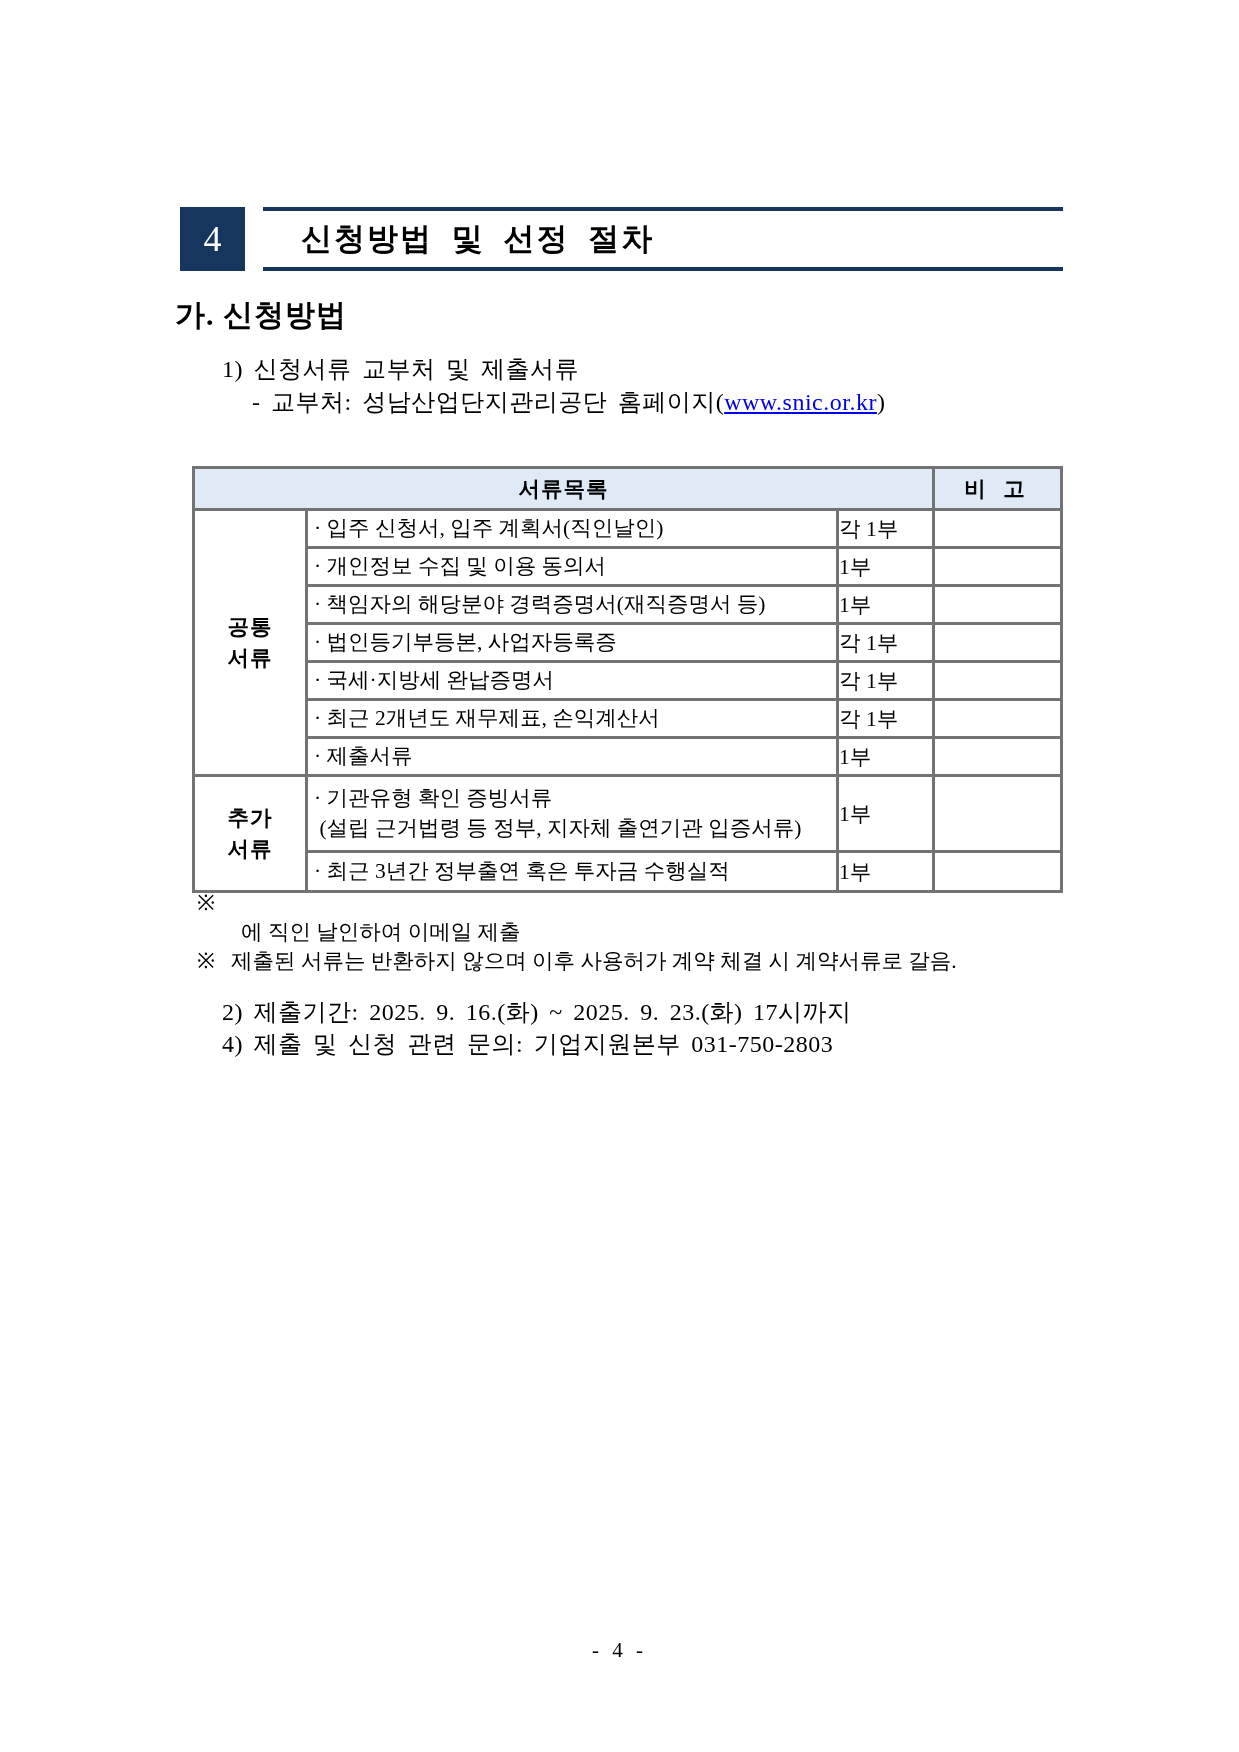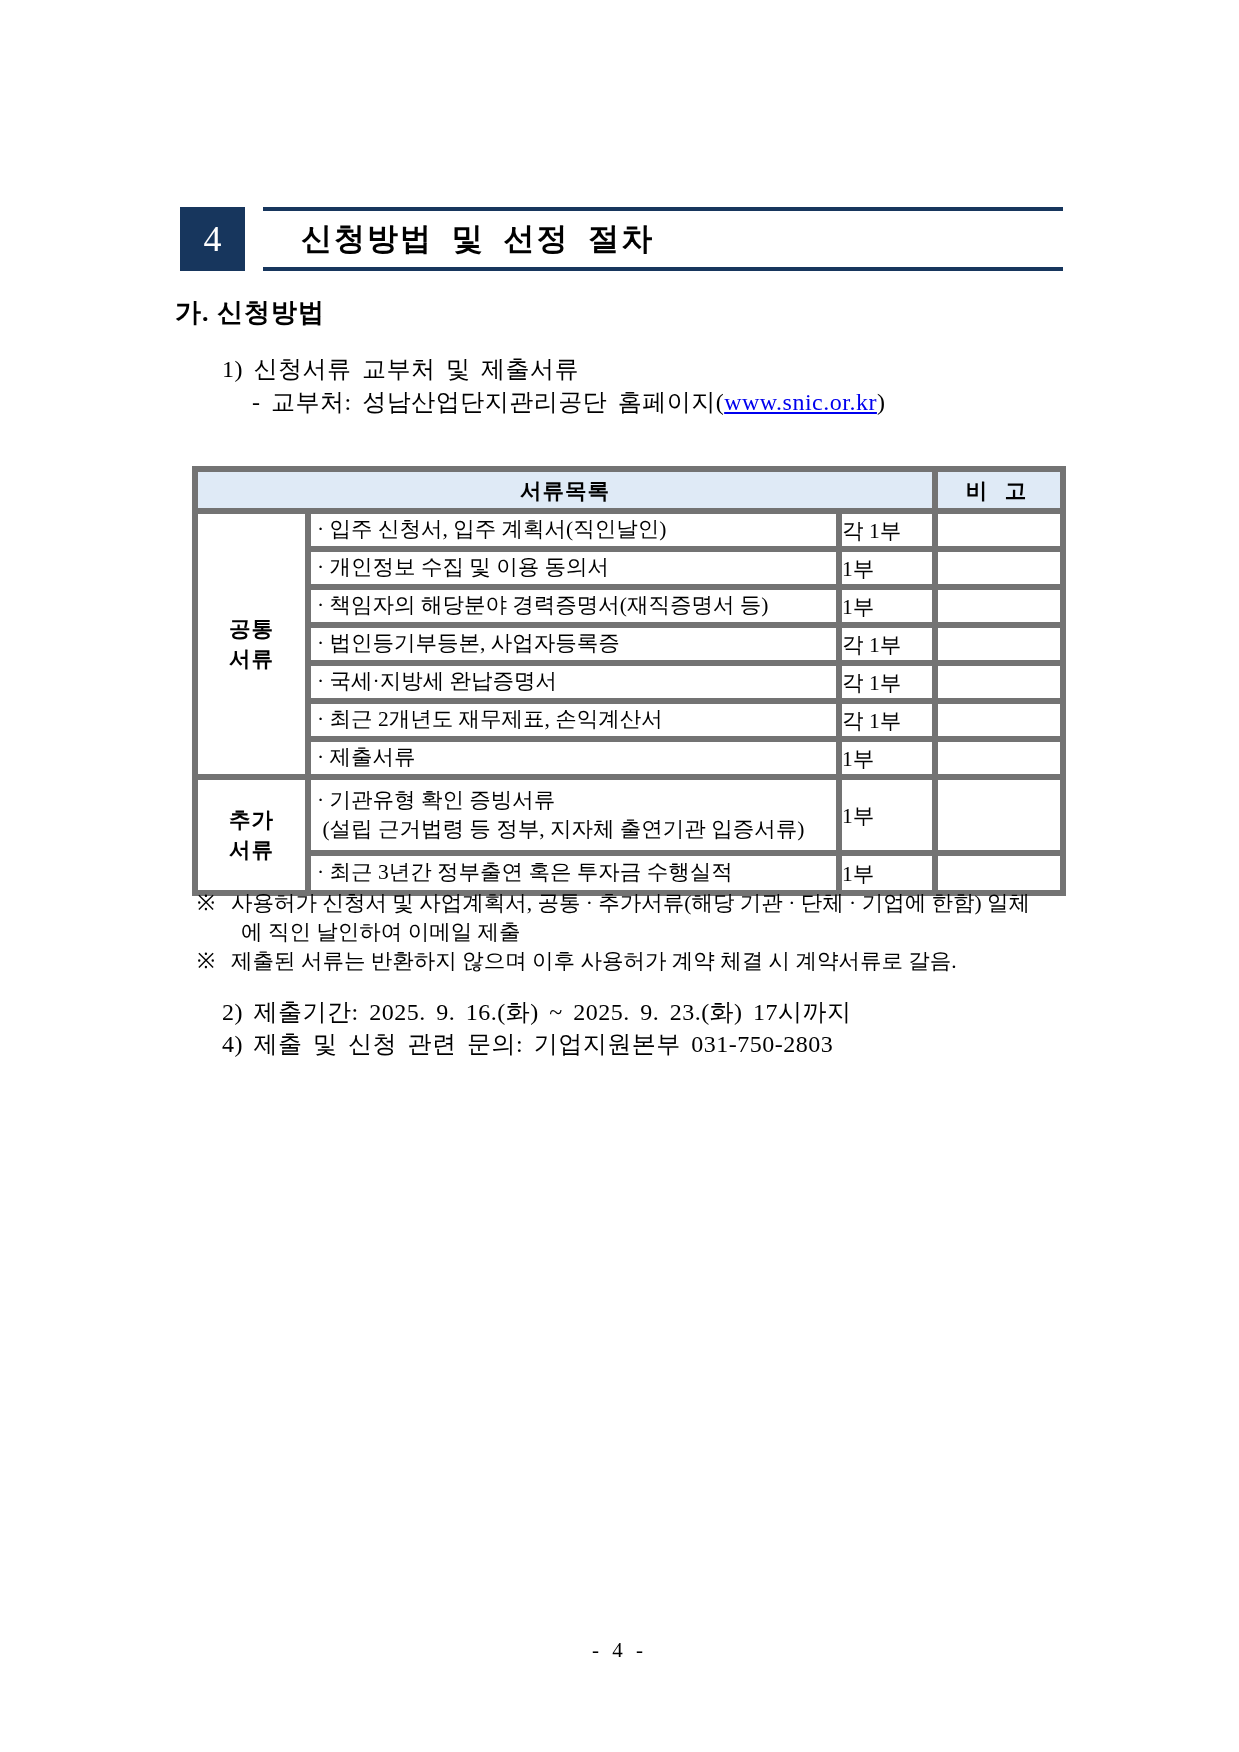--- a/index.html
+++ b/index.html
@@ -14,36 +14,36 @@
   .num-box {
     width:65px; height:64px; background:#17365d; color:#ffffff;
     font-size:36px; display:flex; align-items:center; justify-content:center;
   }
   .title-bar {
     flex:1; margin-left:18px; border-top:4px solid #17365d; border-bottom:4px solid #17365d;
     display:flex; align-items:center; padding-left:38px;
     font-size:31px; font-weight:bold; letter-spacing:2px; word-spacing:9px;
   }
   
-  .sub-heading { position:absolute; left:175px; top:295px; font-size:26px; font-weight:bold; letter-spacing:1px; }
+  .sub-heading { position:absolute; left:175px; top:295px; font-size:30px; font-weight:bold; letter-spacing:1px; }
   .lvl1 { position:absolute; left:222px; font-size:24px; letter-spacing:0.5px; word-spacing:4px; }
   .dash { position:absolute; left:252px; font-size:24px; letter-spacing:0.5px; word-spacing:4px; }
   .item1  { top:353px; }
   .dash1  { top:386px; }
   .dash2  { top:428px; }
   .item2  { top:996px; }
   .item3  { top:1042px; }
   .item4  { top:1028px; }
   a.doc-link { color:#0000ee; text-decoration:underline; cursor:pointer; }
   
   .doc-table {
     position:absolute; left:192px; top:466px; width:868px;
     border-collapse:collapse; table-layout:fixed; font-size:21.5px;
   }
-  .doc-table th, .doc-table td { border:6px solid #737373; vertical-align:middle; }
+  .doc-table th, .doc-table td { border:3px solid #737373; vertical-align:middle; }
   .doc-table { border:2px solid #000; }
   .doc-table thead th {
     background:#dfeaf6; height:42px; font-weight:bold; text-align:center;
     border-bottom:2px solid #404040; letter-spacing:1px;
   }
   .doc-table th.remarks-h { letter-spacing:6px; }
   .doc-table tbody tr { height:38px; }
   .doc-table tbody tr.tall { height:76px; }
   td.cat { text-align:center; font-weight:bold; white-space:pre-line; line-height:1.4; letter-spacing:1px; }
   td.doc { padding-left:6px; white-space:pre-line; line-height:1.35; }
@@ -141,21 +141,20 @@
         <td class="doc">· 최근 3년간 정부출연 혹은 투자금 수행실적</td>
         <td class="cnt">1부</td>
         <td class="rmk"></td>
       </tr>
     </tbody>
   </table>
 
   <div class="notes">
     <div class="note-line">
       <span class="note-marker">※</span>
-        <span>사용허가 신청서 및 사업계획서, 공통 · 추가서류(해당 기관 · 단체 · 기업에 한함) 일체</span>
     </div>
     <div class="note-cont">에 직인 날인하여 이메일 제출</div>
     <div class="note-line">
       <span class="note-marker">※</span>
         <span>제출된 서류는 반환하지 않으며 이후 사용허가 계약 체결 시 계약서류로 갈음.</span>
     </div>
   </div>
 
   <div class="lvl1 item2">2) 제출기간: 2025. 9. 16.(화) ~ 2025. 9. 23.(화) 17시까지</div>
   <div class="lvl1 item4">4) 제출 및 신청 관련 문의: 기업지원본부 031-750-2803</div>

